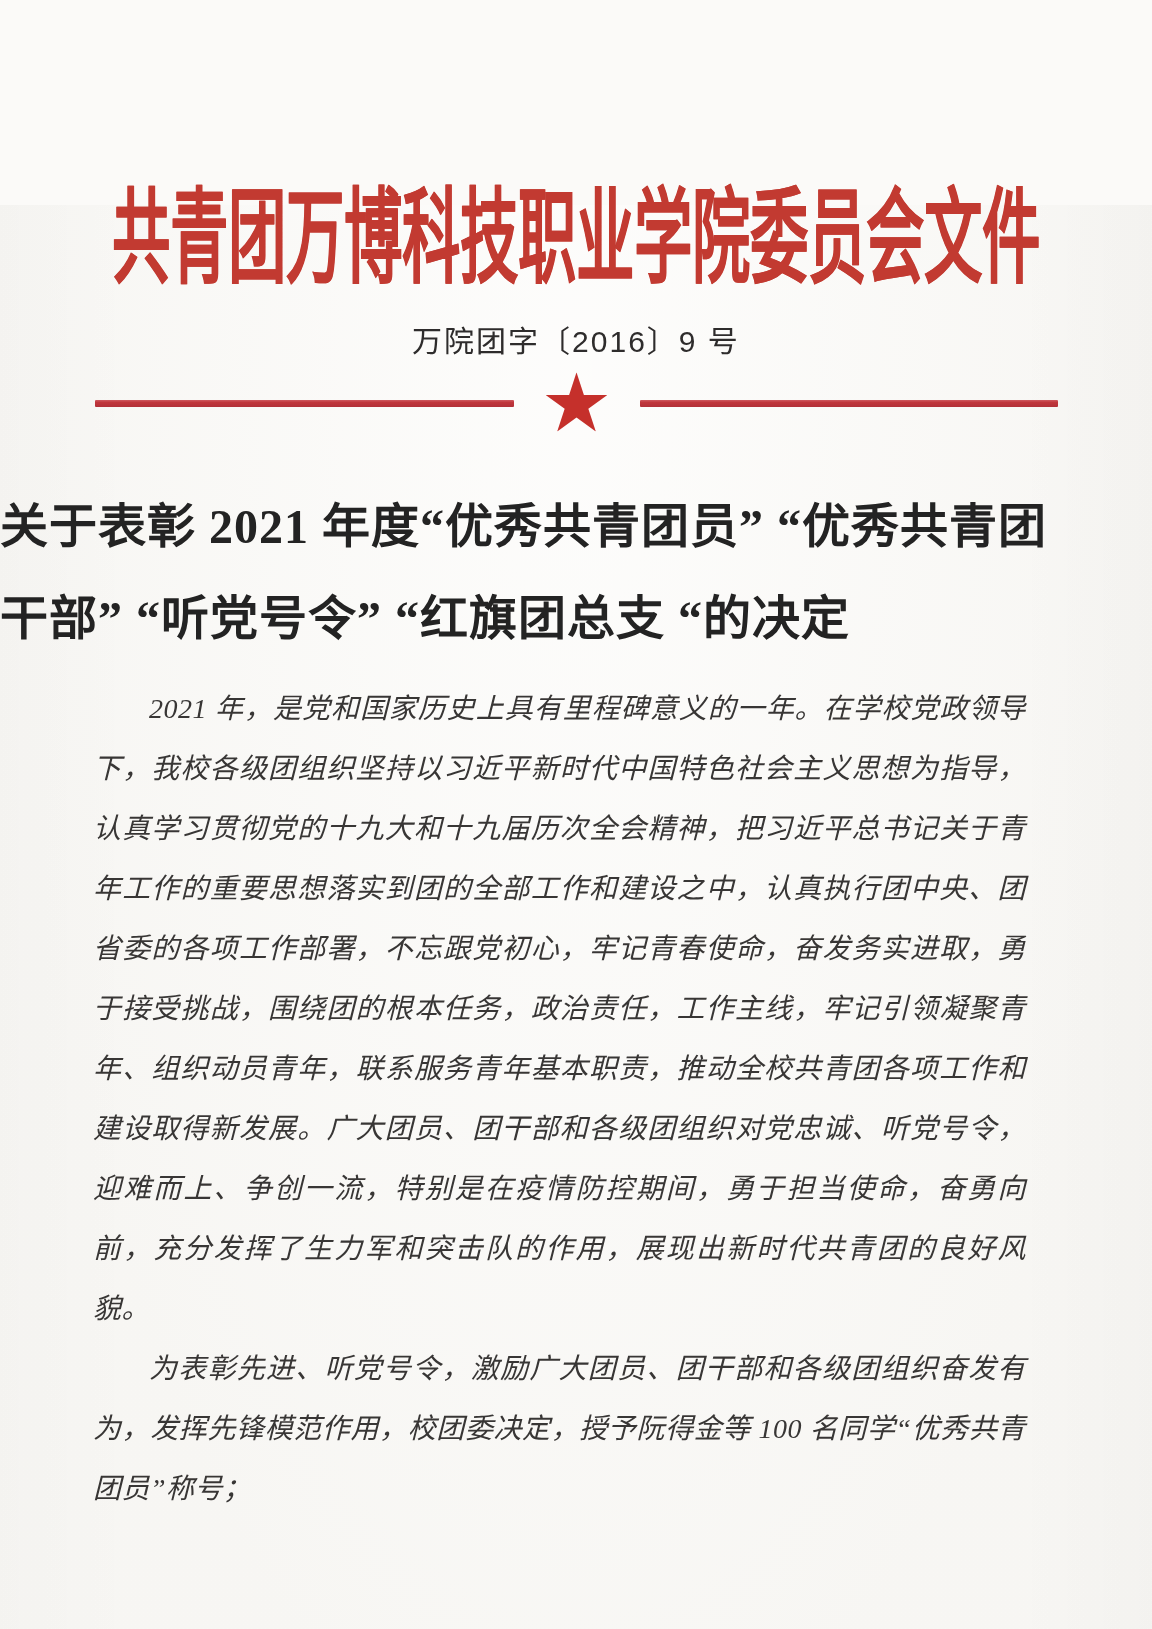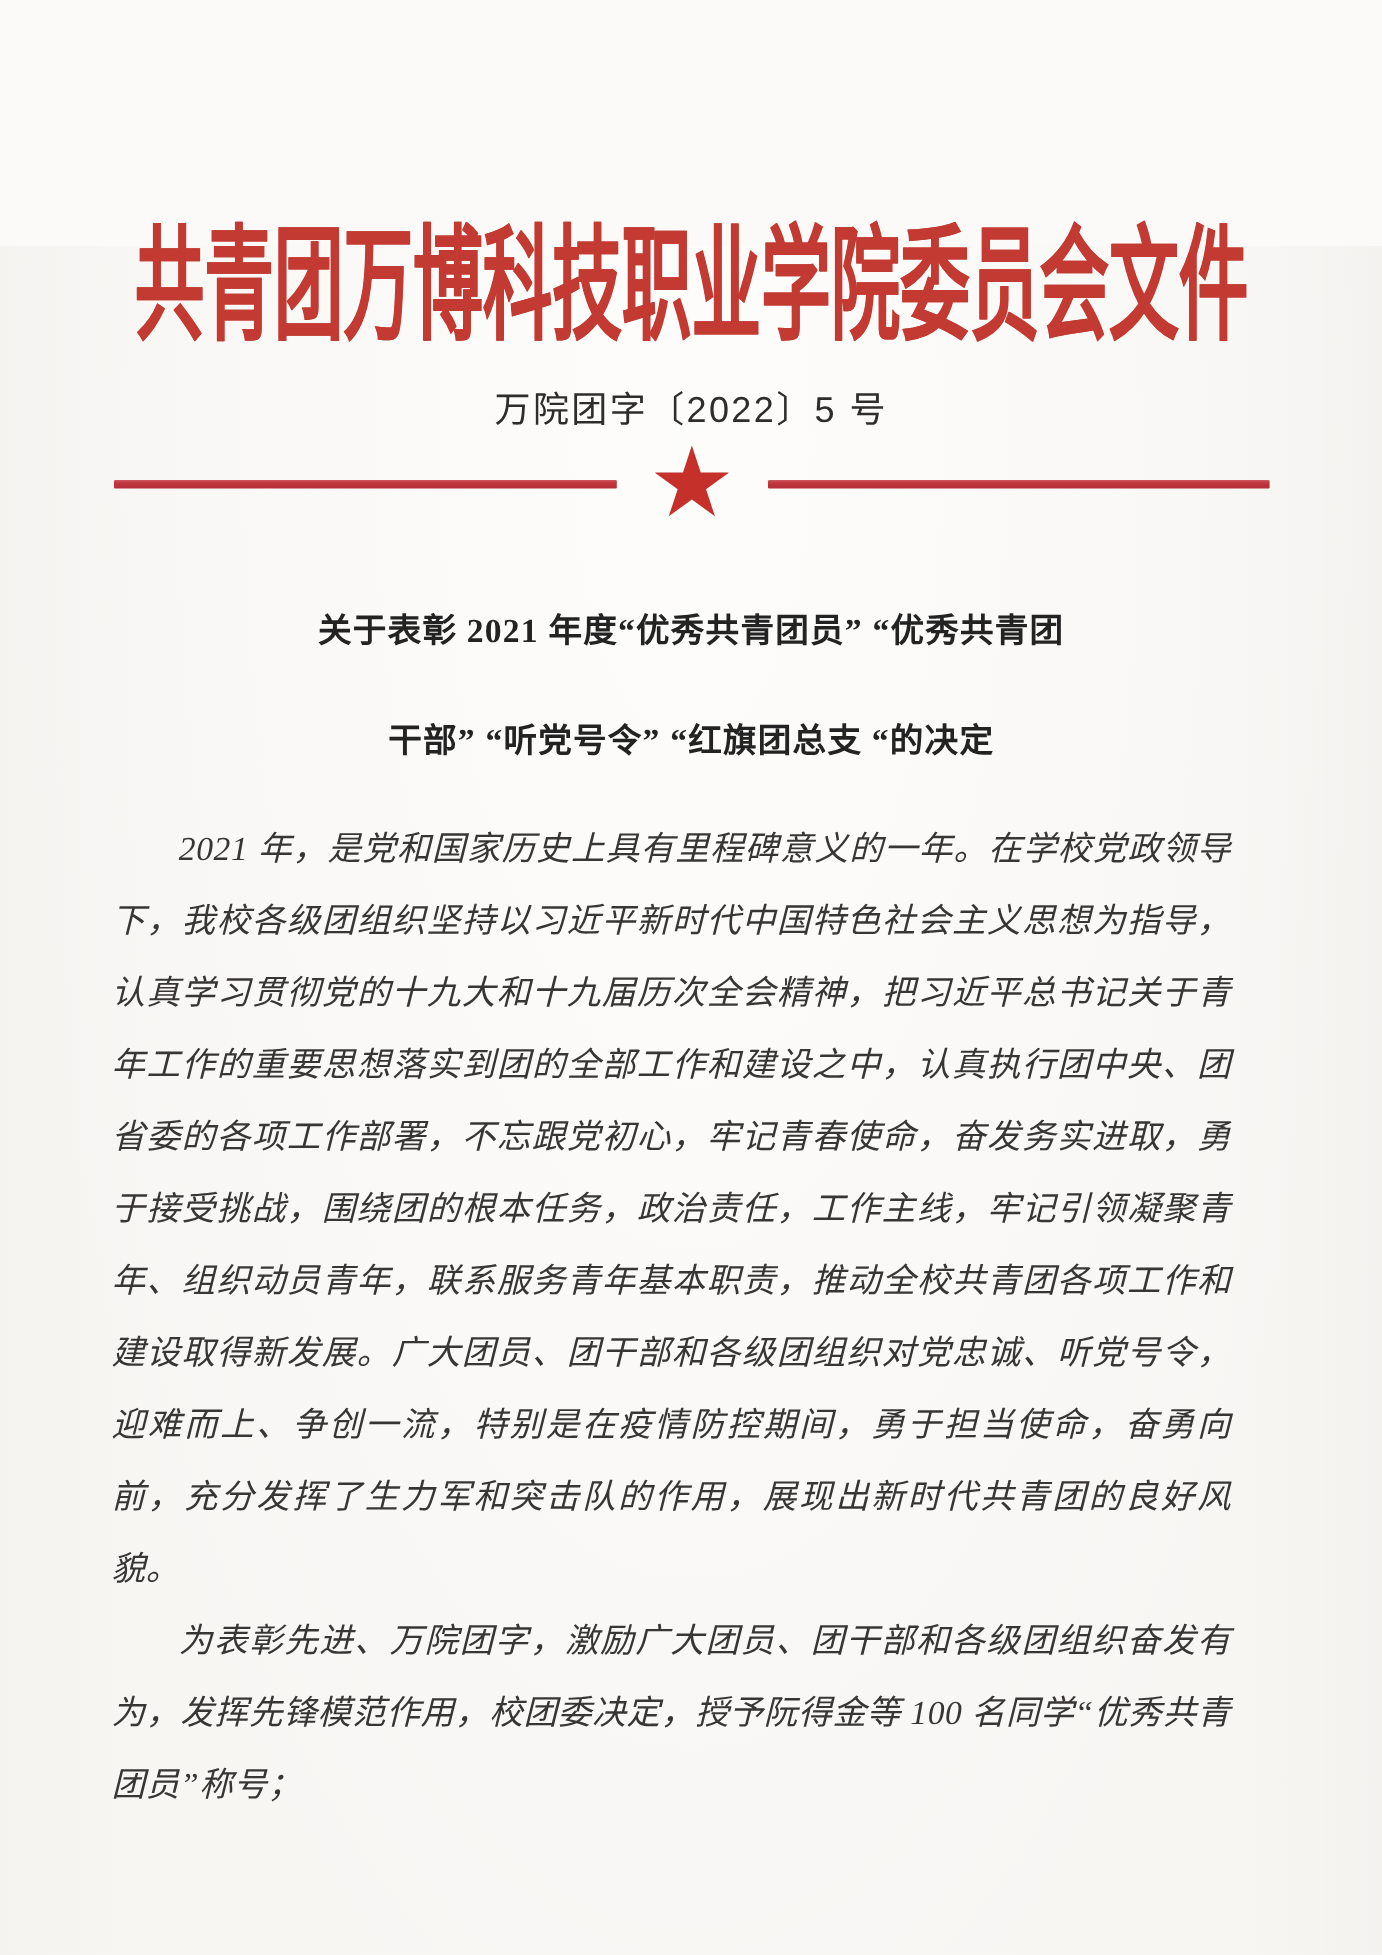--- a/index.html
+++ b/index.html
@@ -60,22 +60,22 @@
   .divider .star {
     margin: 0 30px;
     font-size: 66px;
     line-height: 64px;
     color: var(--star-red, #c5302b);
     transform: translateY(2px);
   }
   
   .subject {
     margin-top: 46px;
-    text-align: center;
-    font-size: 28px;
+    text-align: left;
+    font-size: 48px;
     font-weight: bold;
     color: #232323;
     line-height: 92px;
     letter-spacing: 1px;
   }
   .subject .subject-line { display: block; white-space: nowrap; }
   
   .body-block {
     margin: 14px 126px 0 93px;
     font-size: 28px;
@@ -92,33 +92,33 @@
     font-style: italic;
   }
 </style>
 </head>
 <body>
 
 <div class="page">
 
   <div class="masthead">共青团万博科技职业学院委员会文件</div>
 
-  <div class="doc-number">万院团字〔2022〕5 号</div>
+  <div class="doc-number">万院团字〔2016〕9 号</div>
 
   <div class="divider">
     <span class="seg"></span>
     <span class="star">★</span>
     <span class="seg"></span>
   </div>
 
   <h1 class="subject">
     <span class="subject-line">关于表彰 2021 年度“优秀共青团员” “优秀共青团</span>
     <span class="subject-line">干部” “听党号令” “红旗团总支 “的决定</span>
   </h1>
 
   <div class="body-block">
     <div id="paragraphs">
         <p class="para">2021 年，是党和国家历史上具有里程碑意义的一年。在学校党政领导下，我校各级团组织坚持以习近平新时代中国特色社会主义思想为指导，认真学习贯彻党的十九大和十九届历次全会精神，把习近平总书记关于青年工作的重要思想落实到团的全部工作和建设之中，认真执行团中央、团省委的各项工作部署，不忘跟党初心，牢记青春使命，奋发务实进取，勇于接受挑战，围绕团的根本任务，政治责任，工作主线，牢记引领凝聚青年、组织动员青年，联系服务青年基本职责，推动全校共青团各项工作和建设取得新发展。广大团员、团干部和各级团组织对党忠诚、听党号令，迎难而上、争创一流，特别是在疫情防控期间，勇于担当使命，奋勇向前，充分发挥了生力军和突击队的作用，展现出新时代共青团的良好风貌。</p>
-        <p class="para">为表彰先进、万院团字，激励广大团员、团干部和各级团组织奋发有为，发挥先锋模范作用，校团委决定，授予阮得金等 100 名同学“优秀共青团员”称号；</p>
+        <p class="para">为表彰先进、听党号令，激励广大团员、团干部和各级团组织奋发有为，发挥先锋模范作用，校团委决定，授予阮得金等 100 名同学“优秀共青团员”称号；</p>
       </div>
   </div>
 
 </div>
 
 </body></html>

